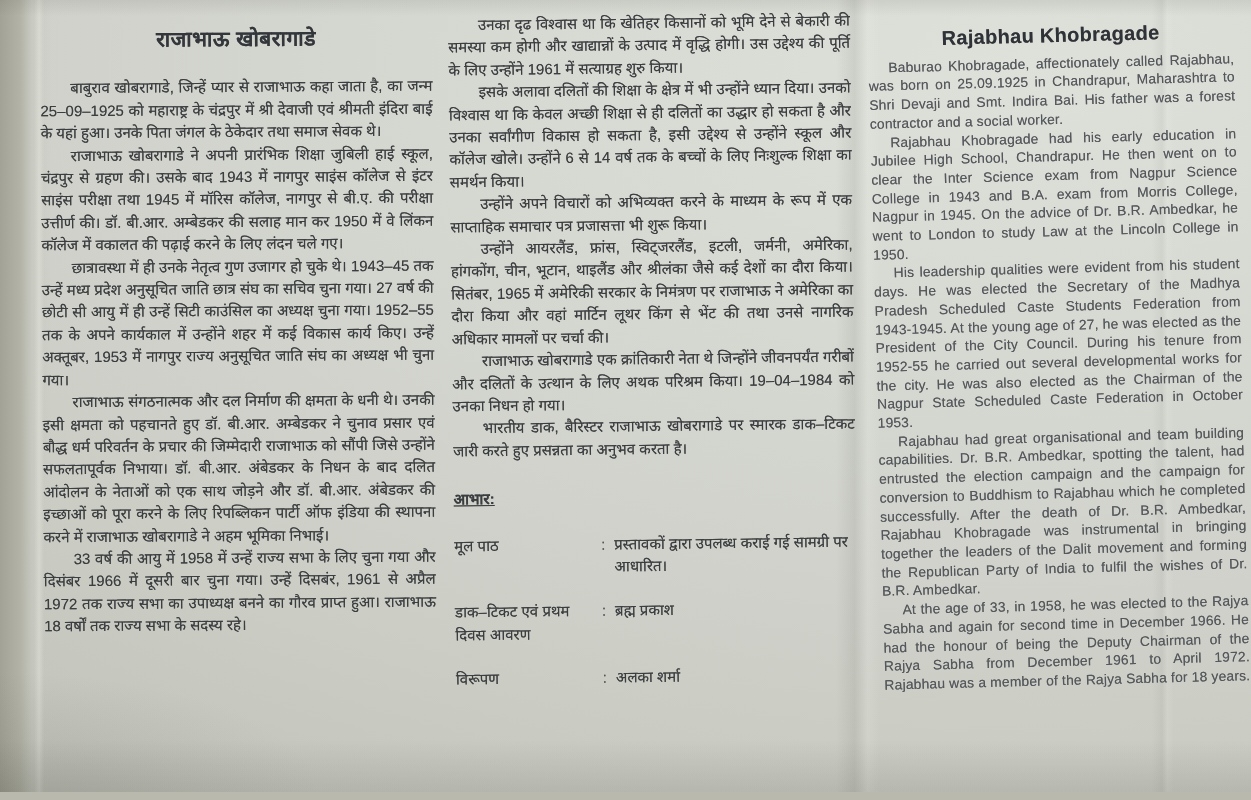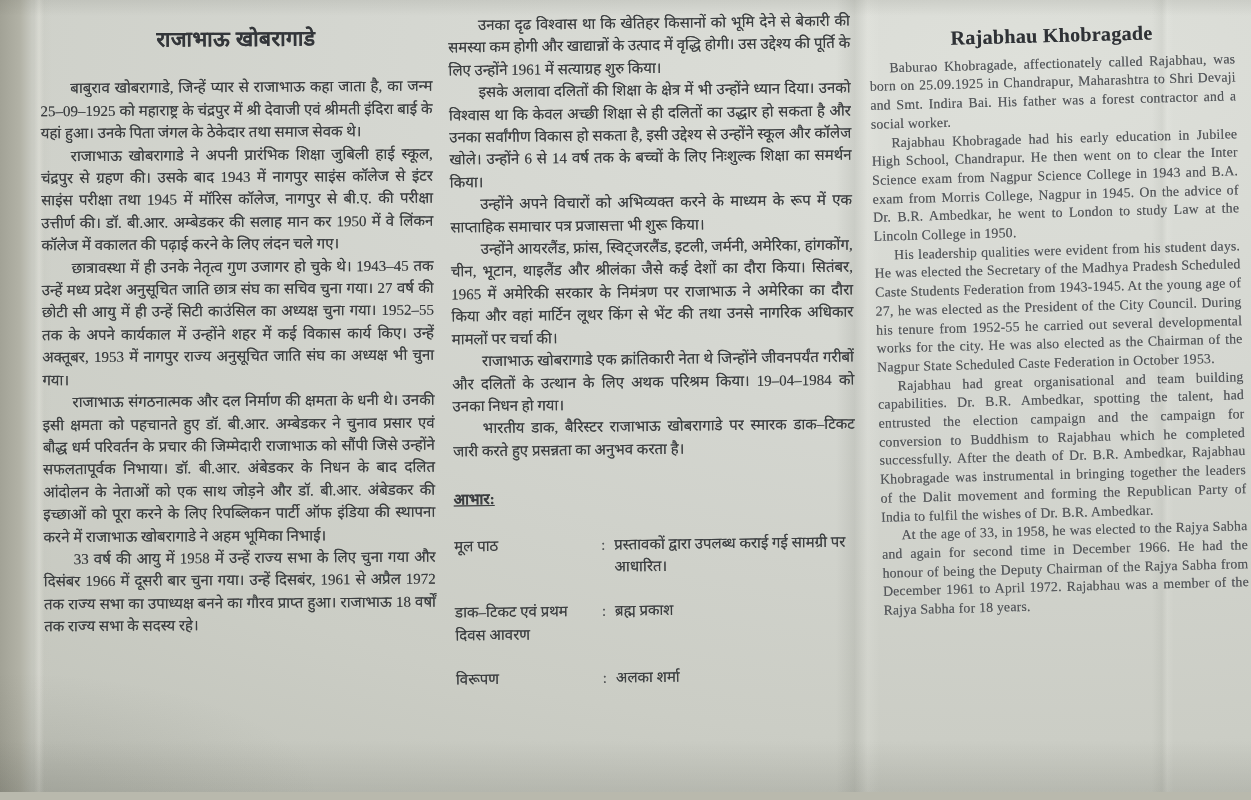--- a/index.html
+++ b/index.html
@@ -6,21 +6,21 @@
     margin: 0; padding: 0;
     width: 1251px; height: 800px;
     overflow: hidden;
     background: #b9b9ad;
   }
   .page {
     position: relative;
     width: 1251px; height: 792px;
     background:
       radial-gradient(130% 110% at 82% 8%, #dee0da 0%, #d4d6d0 42%, #cbcdc5 78%, #c2c4bb 100%);
-    font-family: Liberation Serif, serif;
+    font-family: Liberation Sans, sans-serif;
     color: #3c3f41;
     overflow: hidden;
   }
   
   .edge-left {
     position: absolute; left: 0; top: 0; bottom: 0; width: 52px;
     background: linear-gradient(90deg, #a2a296 0%, #b2b2a6 38%, rgba(196,197,188,0.55) 62%, rgba(196,197,188,0) 100%);
     pointer-events: none;
   }
   .crease-left {

